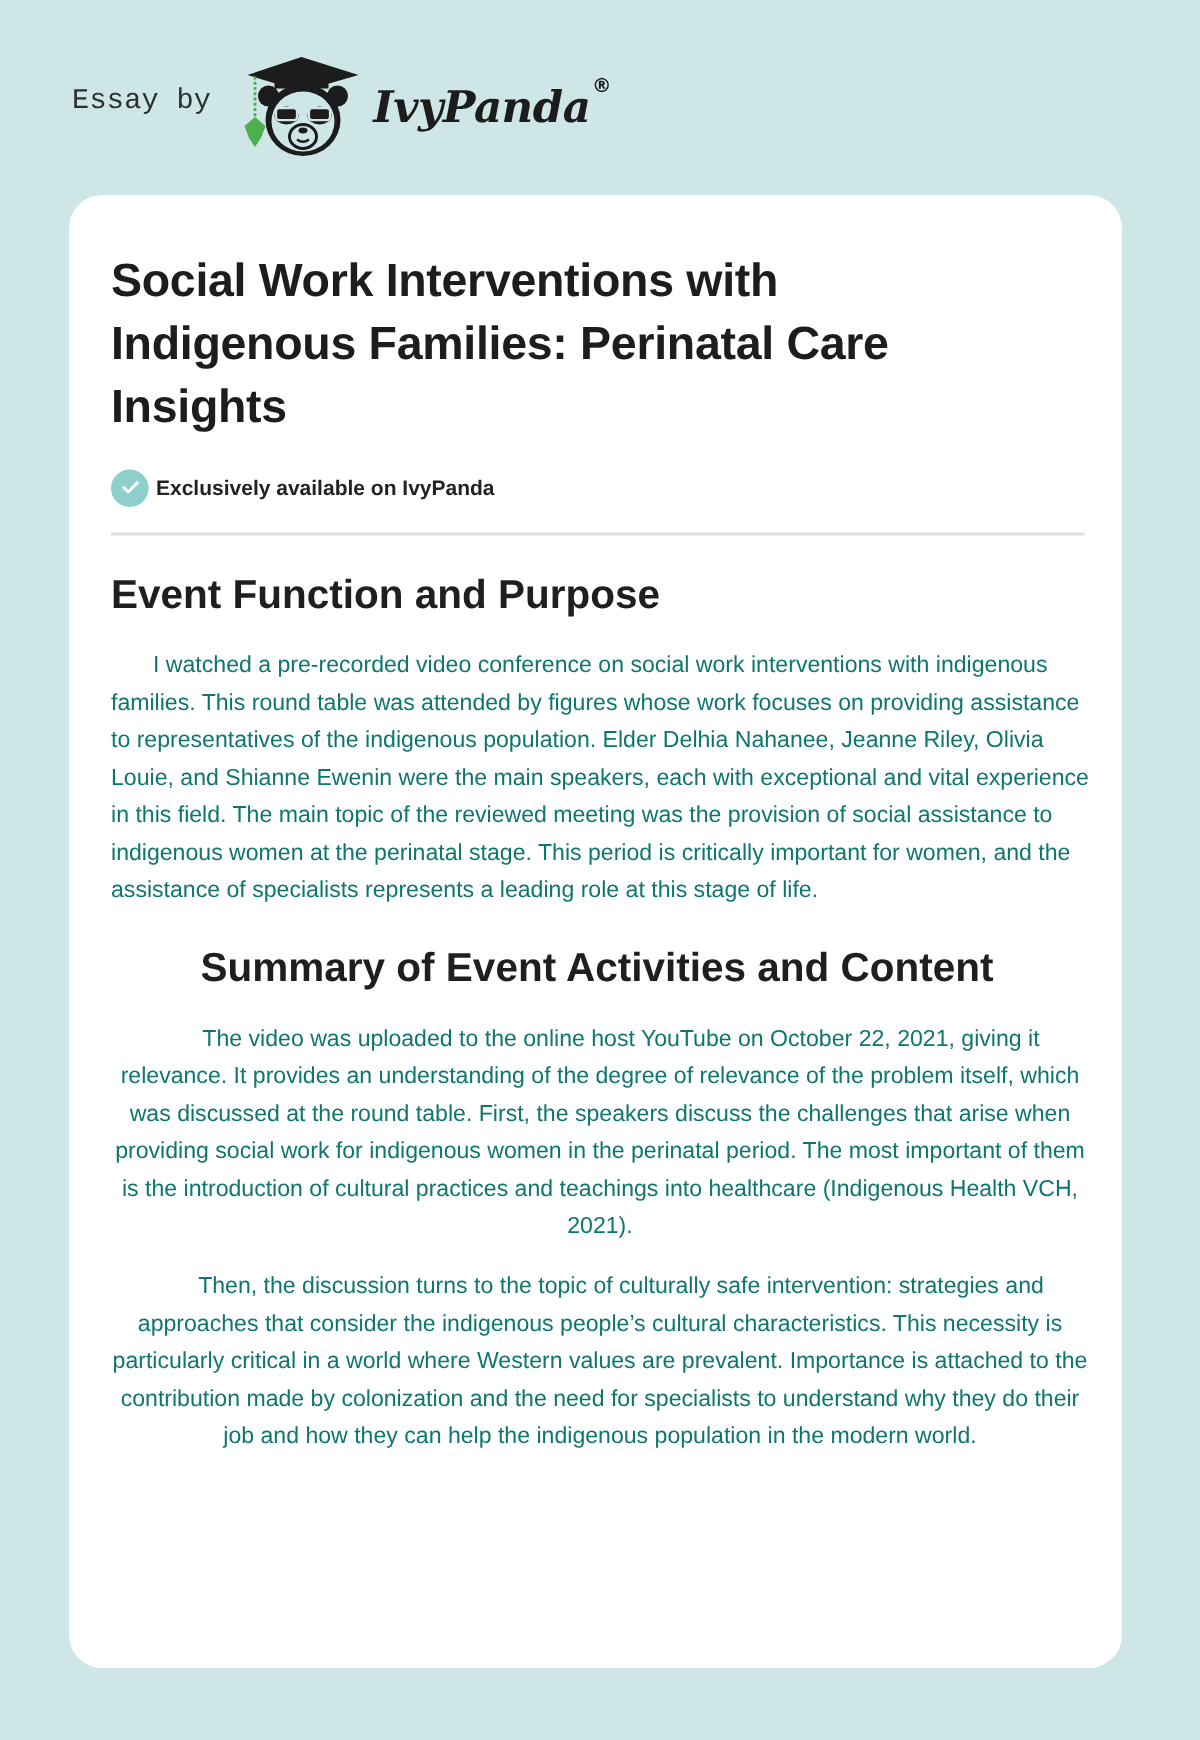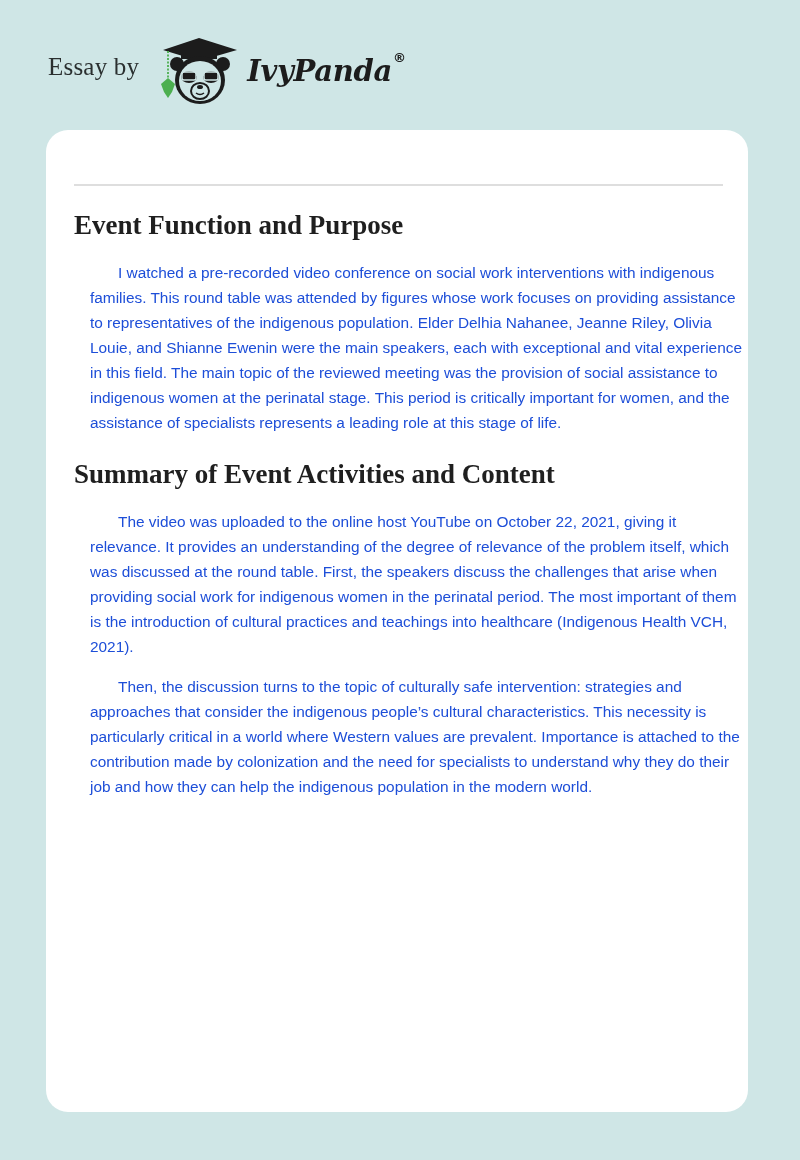--- a/index.html
+++ b/index.html
@@ -16,22 +16,22 @@
     }
     .brand {
       position: absolute;
       left: 48px;
       top: 34px;
       height: 72px;
       display: flex;
       align-items: center;
     }
     .brand-essay {
-      font-family: Liberation Serif, serif;
-      font-size: 25px;
+      font-family: Liberation Mono, monospace;
+      font-size: 19px;
       color: #2a2f2f;
       letter-spacing: 0.2px;
       margin-right: 18px;
       margin-top: -6px;
     }
     .brand-logo {
       width: 84px;
       height: 72px;
       margin-right: 6px;
     }
@@ -94,38 +94,37 @@
       font-size: 14px;
       color: #222;
     }
     .divider {
       height: 2px;
       background: #dedede;
       margin-top: 18px;
       width: 649px;
     }
     h2 {
-      font-family: Liberation Serif, serif;
+      font-family: Liberation Sans, sans-serif;
       font-weight: bold;
       font-size: 27px;
       line-height: 34px;
       color: #1f1f1f;
       margin-top: 22px;
       margin-bottom: 18px;
     }
     p {
       font-size: 15.4px;
       line-height: 25px;
-      color: #1d4ed8;
+      color: #0f766e;
       text-indent: 28px;
       width: 652px;
       margin-bottom: 15px;
-      margin-left: 16px;
     }
-    .sec2 { margin-top: 8px; }
+    .sec2 { margin-top: 8px; text-align: center; }
   </style>
 </head>
 <body>
 
 <div class="brand">
   <span class="brand-essay">Essay by</span>
   <svg class="brand-logo" viewBox="0 0 84 72">
 
     <polygon points="6,16 42,4 80,16 42,27" fill="#1c1c1c"></polygon>
     <rect x="24" y="17" width="36" height="8" fill="#1c1c1c"></rect>
@@ -147,21 +146,30 @@
     <line x1="39" y1="41" x2="47" y2="41" stroke="#cfe6e6" stroke-width="1.5"></line>
 
     <ellipse cx="43" cy="57" rx="9" ry="8" fill="#cfe6e6" stroke="#1c1c1c" stroke-width="2"></ellipse>
     <ellipse cx="43" cy="53" rx="3" ry="2" fill="#1c1c1c"></ellipse>
     <path d="M39,59 Q43,62 47,59" stroke="#1c1c1c" stroke-width="1.5" fill="none"></path>
   </svg>
   <span class="brand-name"><span>IvyPanda</span><span class="brand-reg">®</span></span>
 </div>
 
 <main class="card">
+  <h1 class="title">Social Work Interventions with Indigenous Families: Perinatal Care Insights</h1>
 
+  <div class="exclusive">
+    <span class="check">
+      <svg width="12" height="10" viewBox="0 0 12 10">
+        <path d="M1.5,5 L4.5,8 L10.5,1.8" stroke="#ffffff" stroke-width="2" fill="none" stroke-linecap="round" stroke-linejoin="round"></path>
+      </svg>
+    </span>
+    <span class="exclusive-label">Exclusively available on IvyPanda</span>
+  </div>
 
   <div class="divider"></div>
 
   <section>
     <h2>Event Function and Purpose</h2>
     <p>I watched a pre-recorded video conference on social work interventions with indigenous families. This round table was attended by figures whose work focuses on providing assistance to representatives of the indigenous population. Elder Delhia Nahanee, Jeanne Riley, Olivia Louie, and Shianne Ewenin were the main speakers, each with exceptional and vital experience in this field. The main topic of the reviewed meeting was the provision of social assistance to indigenous women at the perinatal stage. This period is critically important for women, and the assistance of specialists represents a leading role at this stage of life.</p>
   </section>
 
   <section class="sec2">
     <h2>Summary of Event Activities and Content</h2>

